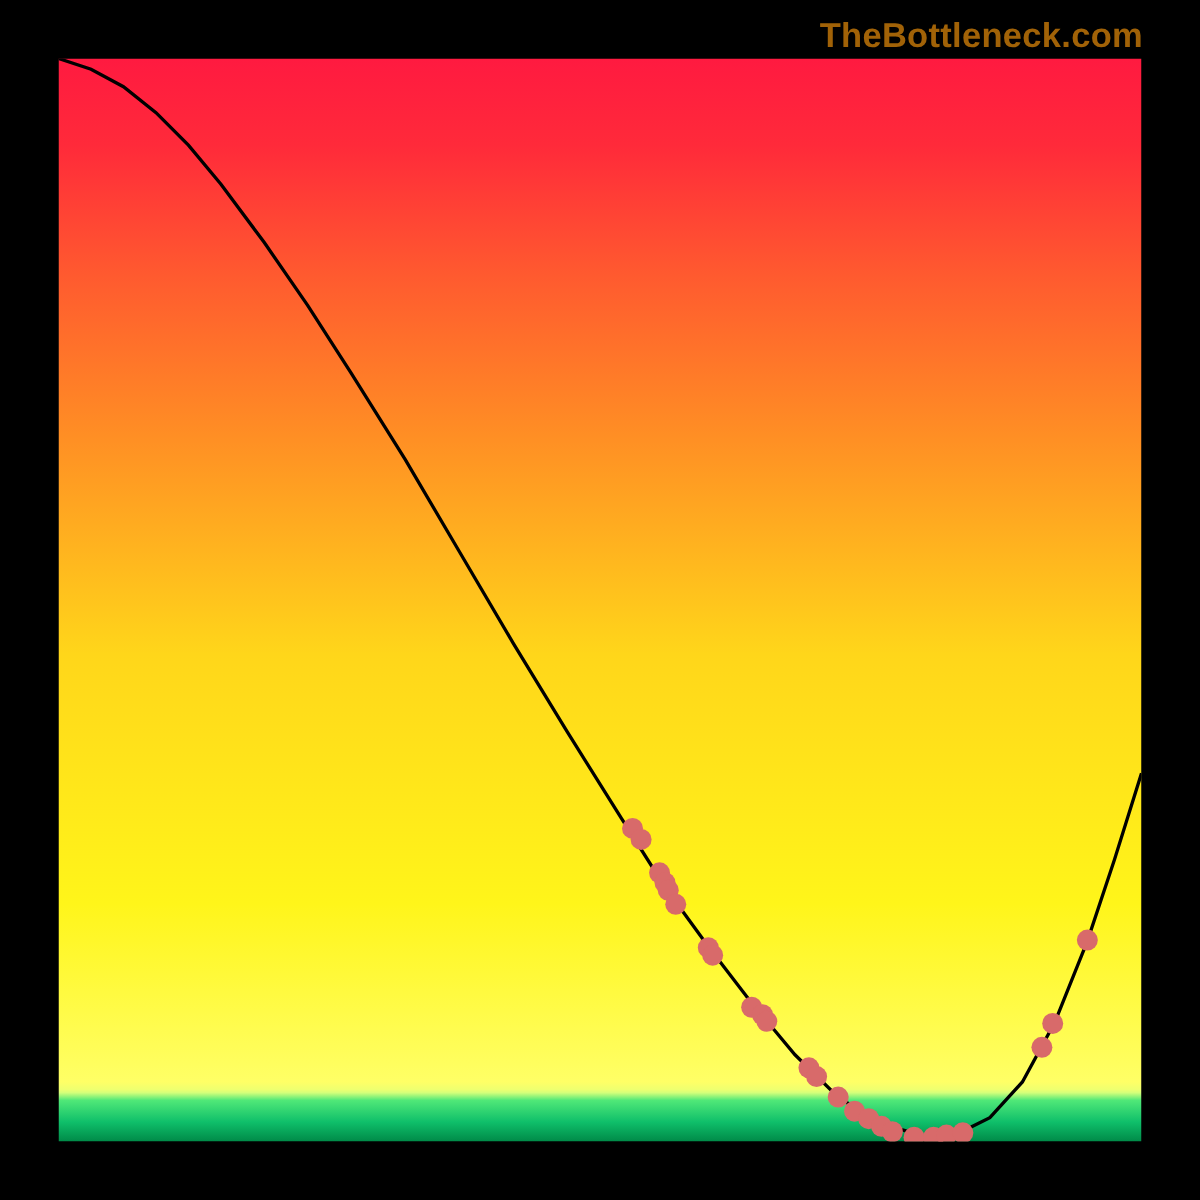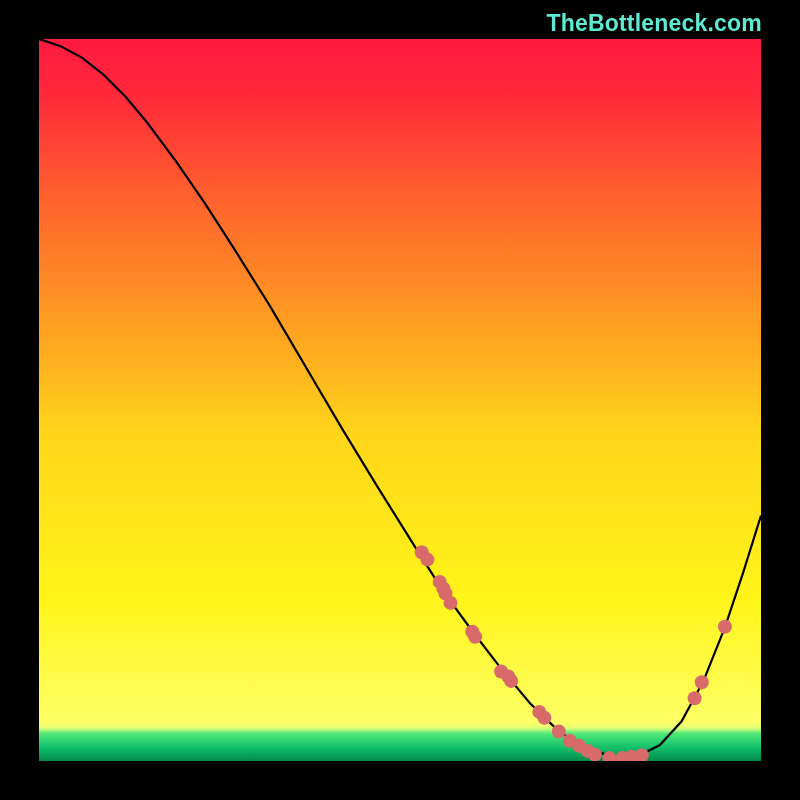--- a/index.html
+++ b/index.html
@@ -20,21 +20,21 @@
     position: absolute;
     left: 39px;
     top: 39px;
     width: 722px;
     height: 722px;
   }
   .watermark {
     position: absolute;
     top: 10px;
     right: 38px;
-    color: #5eead4;
+    color: #a16207;
     font-size: 23px;
     font-weight: bold;
     letter-spacing: 0.2px;
   }
 </style>
 </head>
 <body>
 
 <div class="stage">
   <div class="watermark">TheBottleneck.com</div>

